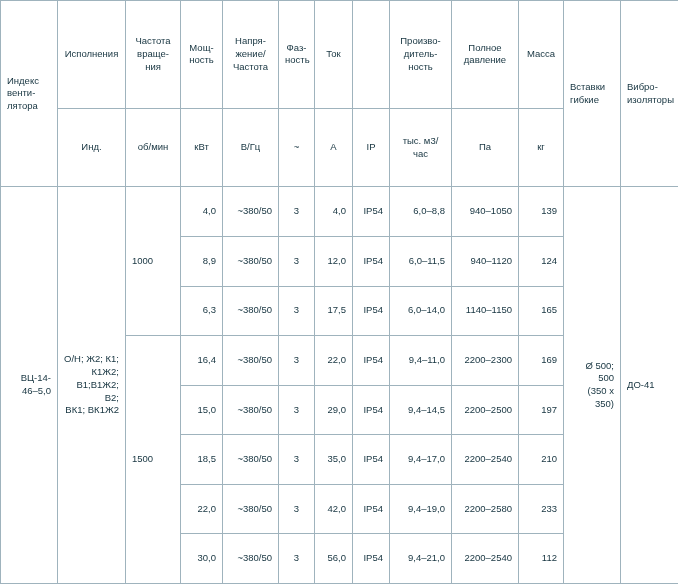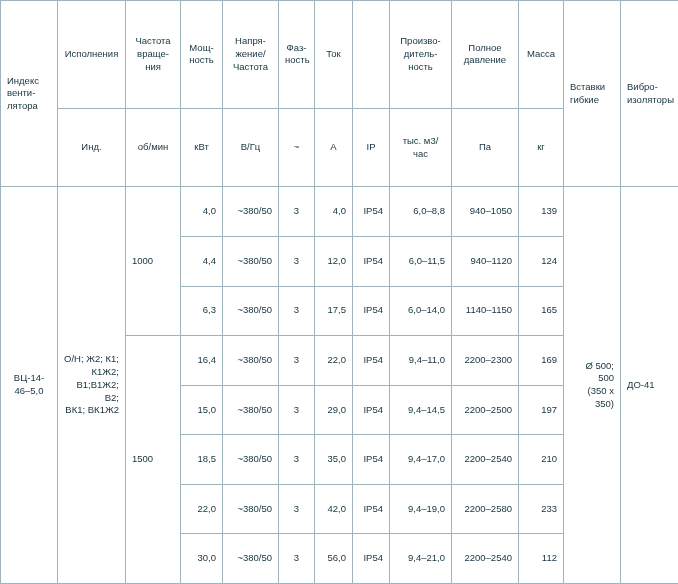--- a/index.html
+++ b/index.html
@@ -55,21 +55,21 @@
   td.num {
     text-align: right;
     padding-left: 8px;
     font-size: 9.5px;
   }
   td.ctr {
     text-align: center;
     font-size: 9.5px;
   }
   td.idx {
-    text-align: center;
+    text-align: right;
     padding-left: 8px;
     font-size: 9.5px;
     line-height: 1.6;
     margin-left: 19px;
   }
   td.rpm {
     text-align: left;
     padding-left: 10px;
     font-size: 9.5px;
   }
@@ -185,21 +185,21 @@
         <td class="num"><span>IP54</span></td>
         <td class="num"><span>6,0–8,8</span></td>
         <td class="num"><span>940–1050</span></td>
         <td class="num"><span>139</span></td>
         <td class="vst" rowspan="8"><span class="small-wrap">Ø 500; 500
 (350 х 350)</span></td>
         <td class="vib" rowspan="8"><span>ДО-41</span></td>
       </tr>
 
       <tr>
-        <td class="num"><span>4,4</span></td>
+        <td class="num"><span>8,9</span></td>
         <td class="num"><span>~380/50</span></td>
         <td class="ctr"><span>3</span></td>
         <td class="num"><span>12,0</span></td>
         <td class="num"><span>IP54</span></td>
         <td class="num"><span>6,0–11,5</span></td>
         <td class="num"><span>940–1120</span></td>
         <td class="num"><span>124</span></td>
       </tr>
 
       <tr>

